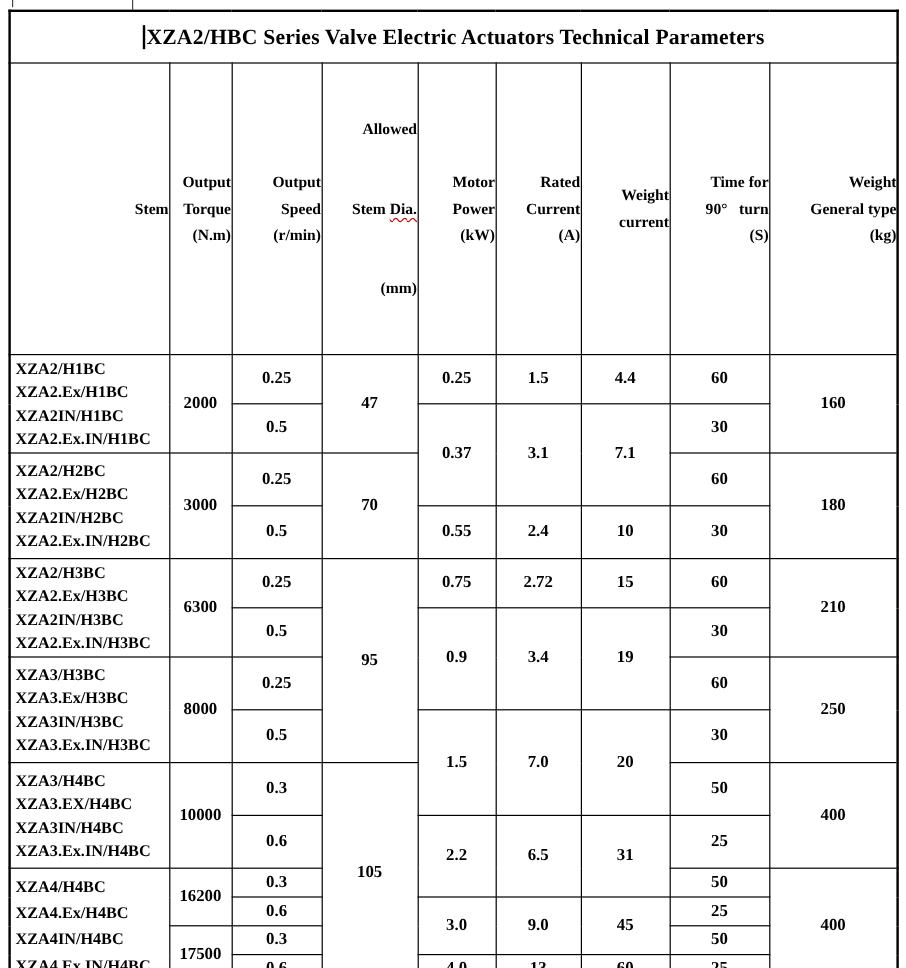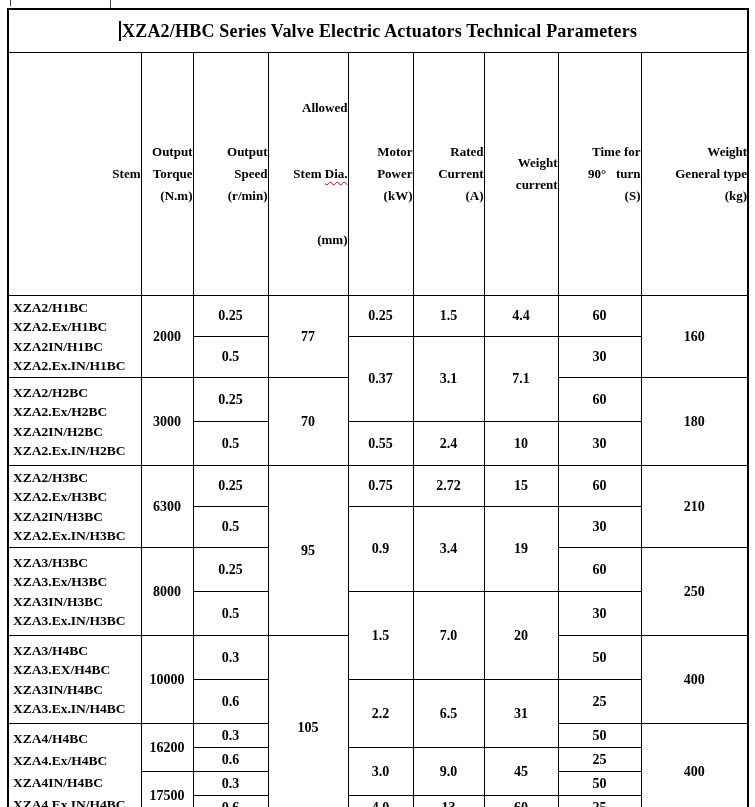--- a/index.html
+++ b/index.html
@@ -93,21 +93,21 @@
 (kg)</td>
     </tr>
 
     <tr class="h40">
       <td class="type" rowspan="2">XZA2/H1BC
 XZA2.Ex/H1BC
 XZA2IN/H1BC
 XZA2.Ex.IN/H1BC</td>
       <td class="num" rowspan="2">2000</td>
       <td class="num">0.25</td>
-      <td class="num" rowspan="2">77</td>
+      <td class="num" rowspan="2">47</td>
       <td class="num">0.25</td>
       <td class="num">1.5</td>
       <td class="num">4.4</td>
       <td class="num">60</td>
       <td class="num" rowspan="2">160</td>
     </tr>
     <tr class="h40">
       <td class="num">0.5</td>
       <td class="num" rowspan="2">0.37</td>
       <td class="num" rowspan="2">3.1</td>

